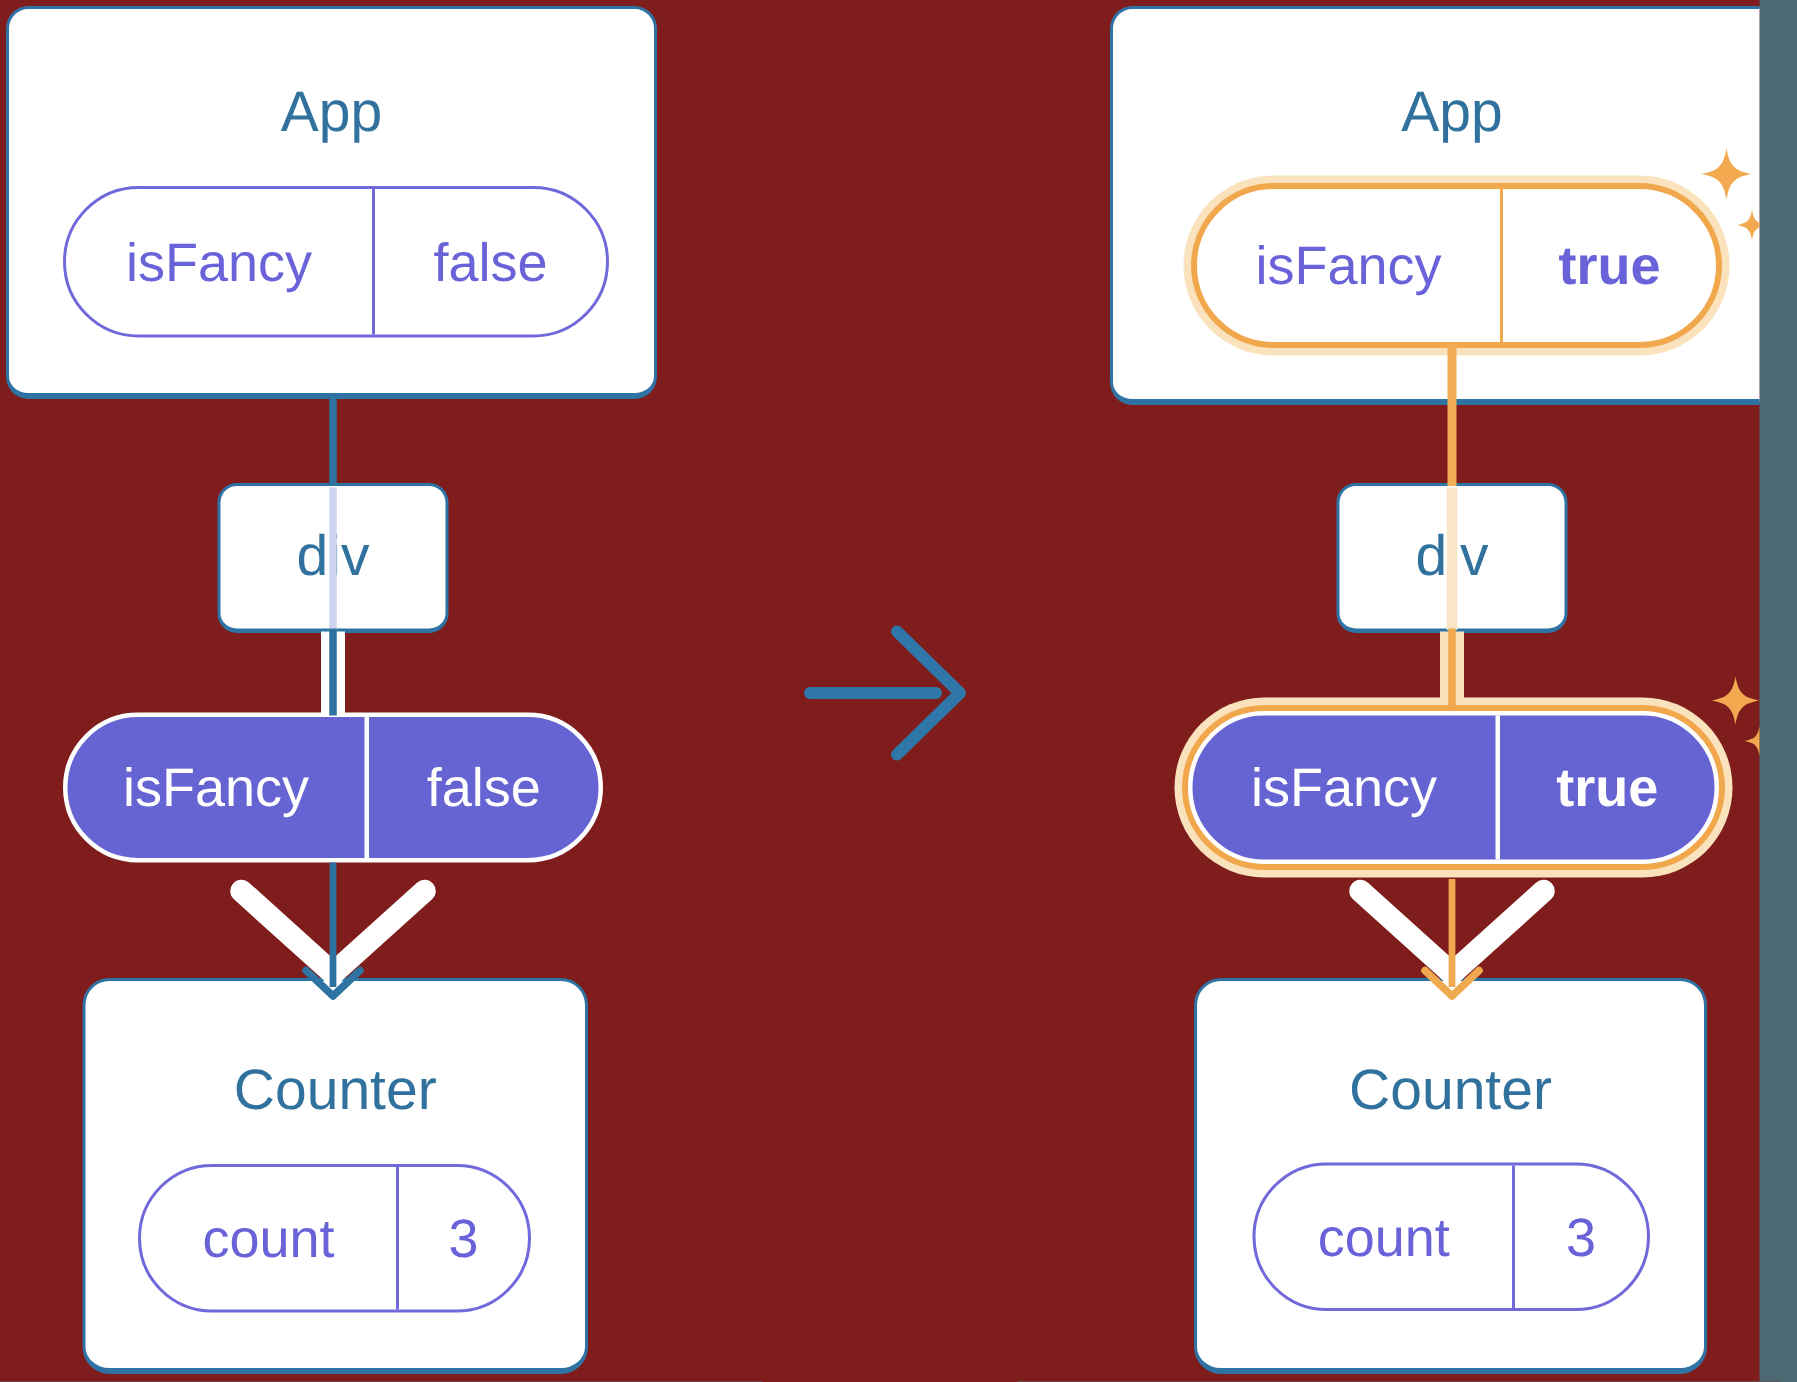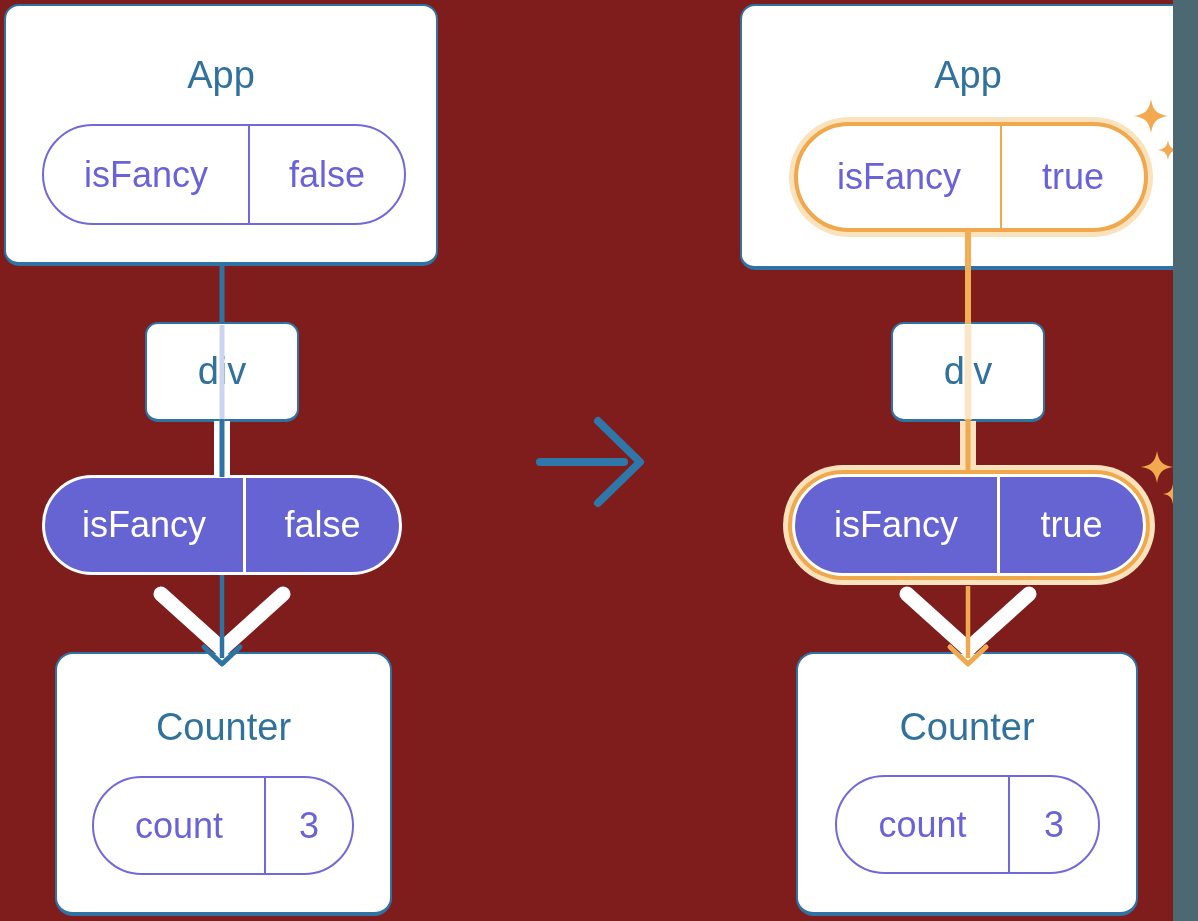--- a/index.html
+++ b/index.html
@@ -60,21 +60,21 @@
   }
   .pill-purple .seg.key { border-right: 3px solid #fff; }
   .highlight-ring {
     border: 4px solid #F1A74C;
     box-shadow: 0 0 0 5px #FAE3BC;
   }
   .highlight-ring .seg.key { border-right: 2px solid #F1A74C; }
   .pill-purple.highlight-glow {
     box-shadow: 0 0 0 4px #F1A74C, 0 0 0 9px #FAE3BC;
   }
-  .bold-val { font-weight: 400; }
+  .bold-val { font-weight: 700; }
   .divbox {
     position: absolute;
     background: #fff;
     border: 2px solid #2E73A4;
     border-bottom-width: 3px;
     border-radius: 13px;
     display: flex;
     align-items: center;
     justify-content: center;
     font-size: 38px;

